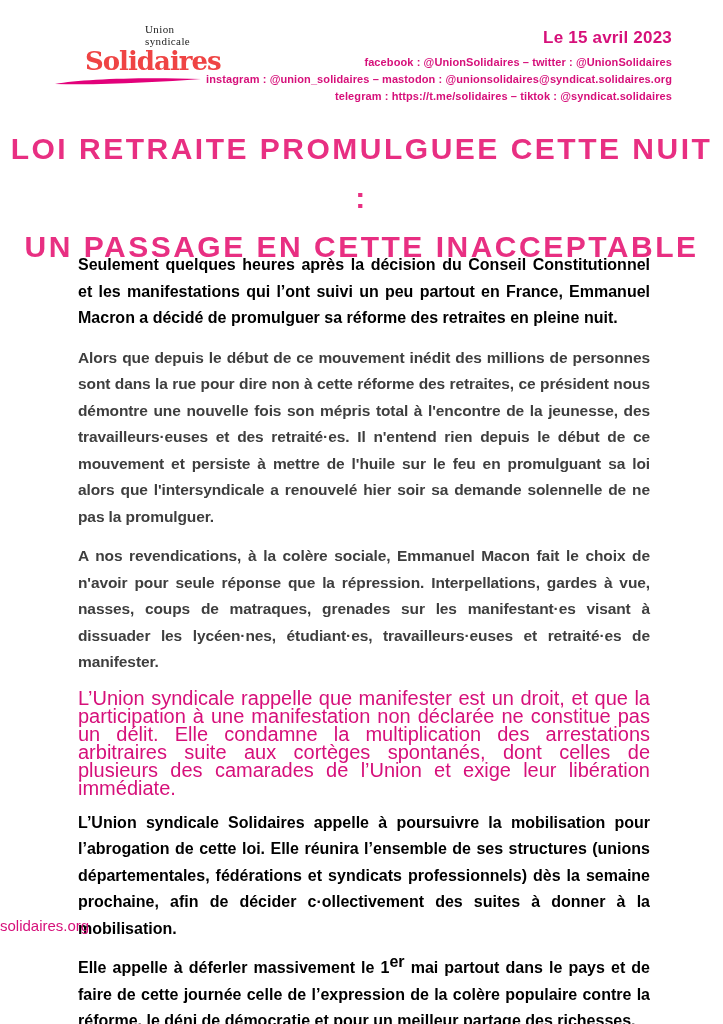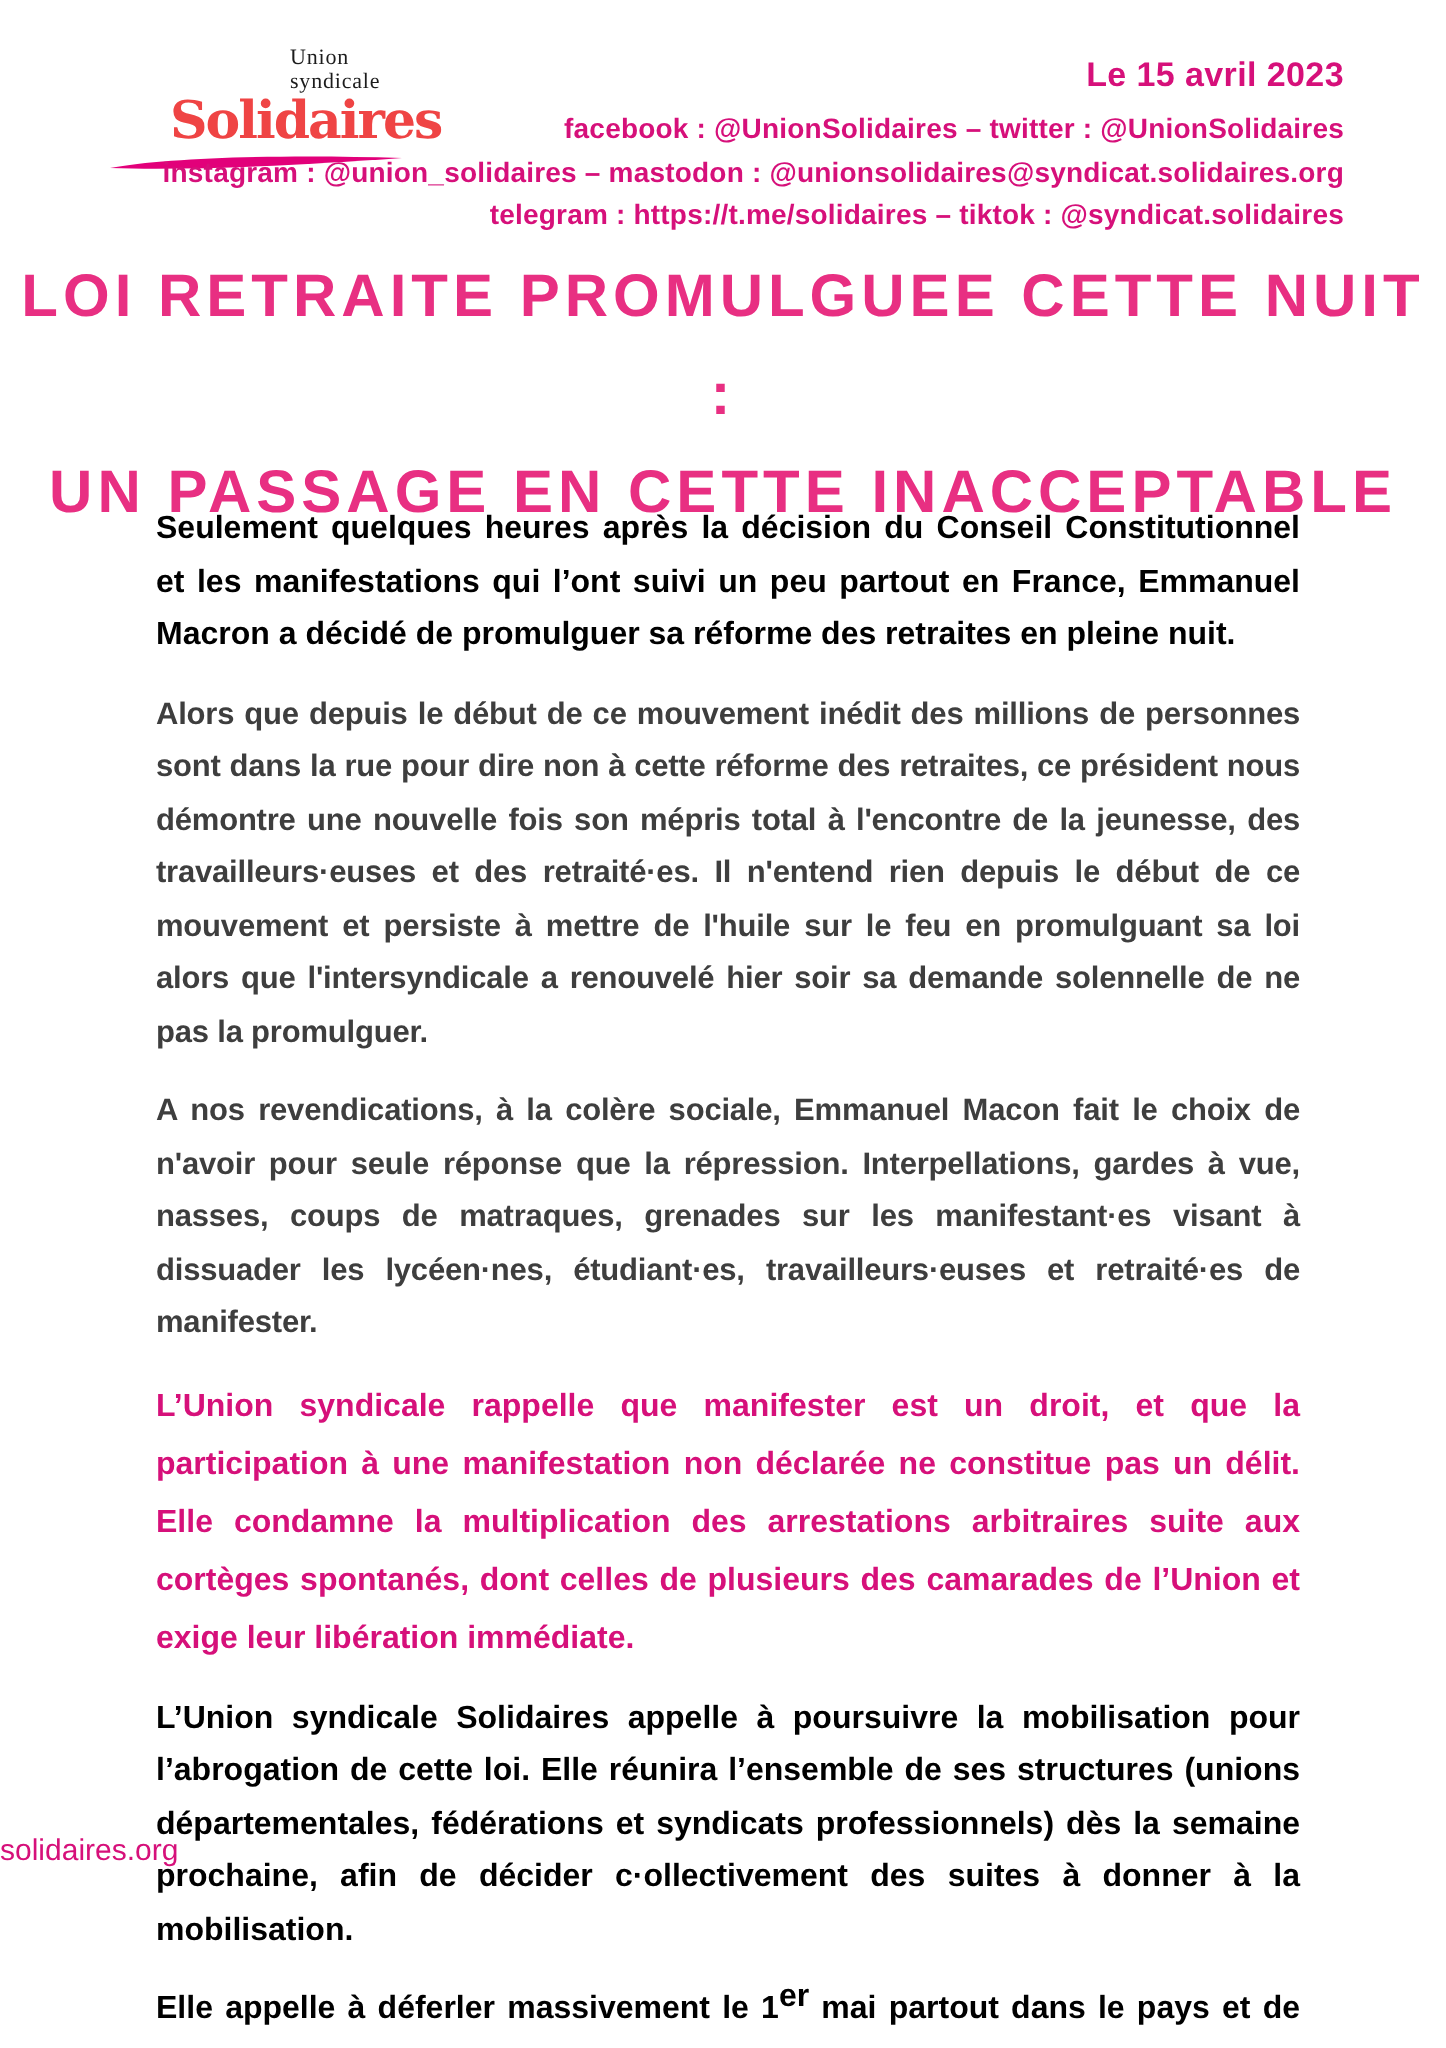--- a/index.html
+++ b/index.html
@@ -32,39 +32,39 @@
     font-weight:bold;font-size:26px;color:#ef4444;
     letter-spacing:-1px;line-height:1.0;margin-top:1px;margin-left:33px;
   }
   .swoosh{display:block;margin:2px 0 0 2px;}
 
   .header-right{position:absolute;top:28px;right:51px;text-align:right;}
   .date{
     font-size:17px;font-weight:bold;color:var(--pink-text);letter-spacing:0.2px;
   }
   .social{
-    margin-top:6px;font-size:14px;font-weight:bold;
+    margin-top:6px;font-size:11px;font-weight:bold;
     color:var(--pink-text);line-height:1.55;letter-spacing:0.1px;
   }
 
   
   .title{
     position:absolute;top:124px;left:0;right:0;margin:0;
     text-align:center;
     font-size:30px;font-weight:bold;color:var(--pink-title);
     letter-spacing:2.5px;line-height:49px;
   }
   .title-line{display:block;}
 
   
   .body{position:absolute;top:252px;left:78px;width:572px;}
   .para{margin:0 0 13px;text-align:justify;}
   .bold-black{font-weight:bold;color:var(--body-black);font-size:16px;line-height:26.5px;}
   .light-black{font-weight:bold;color:var(--body-gray);font-size:15.5px;line-height:26.5px;letter-spacing:-0.1px;}
-  .bold-pink{font-weight:bold;color:var(--pink-text);font-size:16px;line-height:29px;}
+  .bold-pink{font-weight:normal;color:var(--pink-text);font-size:20px;line-height:18px;}
   .para sup{font-size:16px;line-height:0;vertical-align:super;margin-top:20px;}
 
   
   .footer{
     position:absolute;top:917px;left:0;right:0;
     text-align:left;font-size:15px;color:var(--pink-text);
   }
 </style>
 </head>
 <body>

